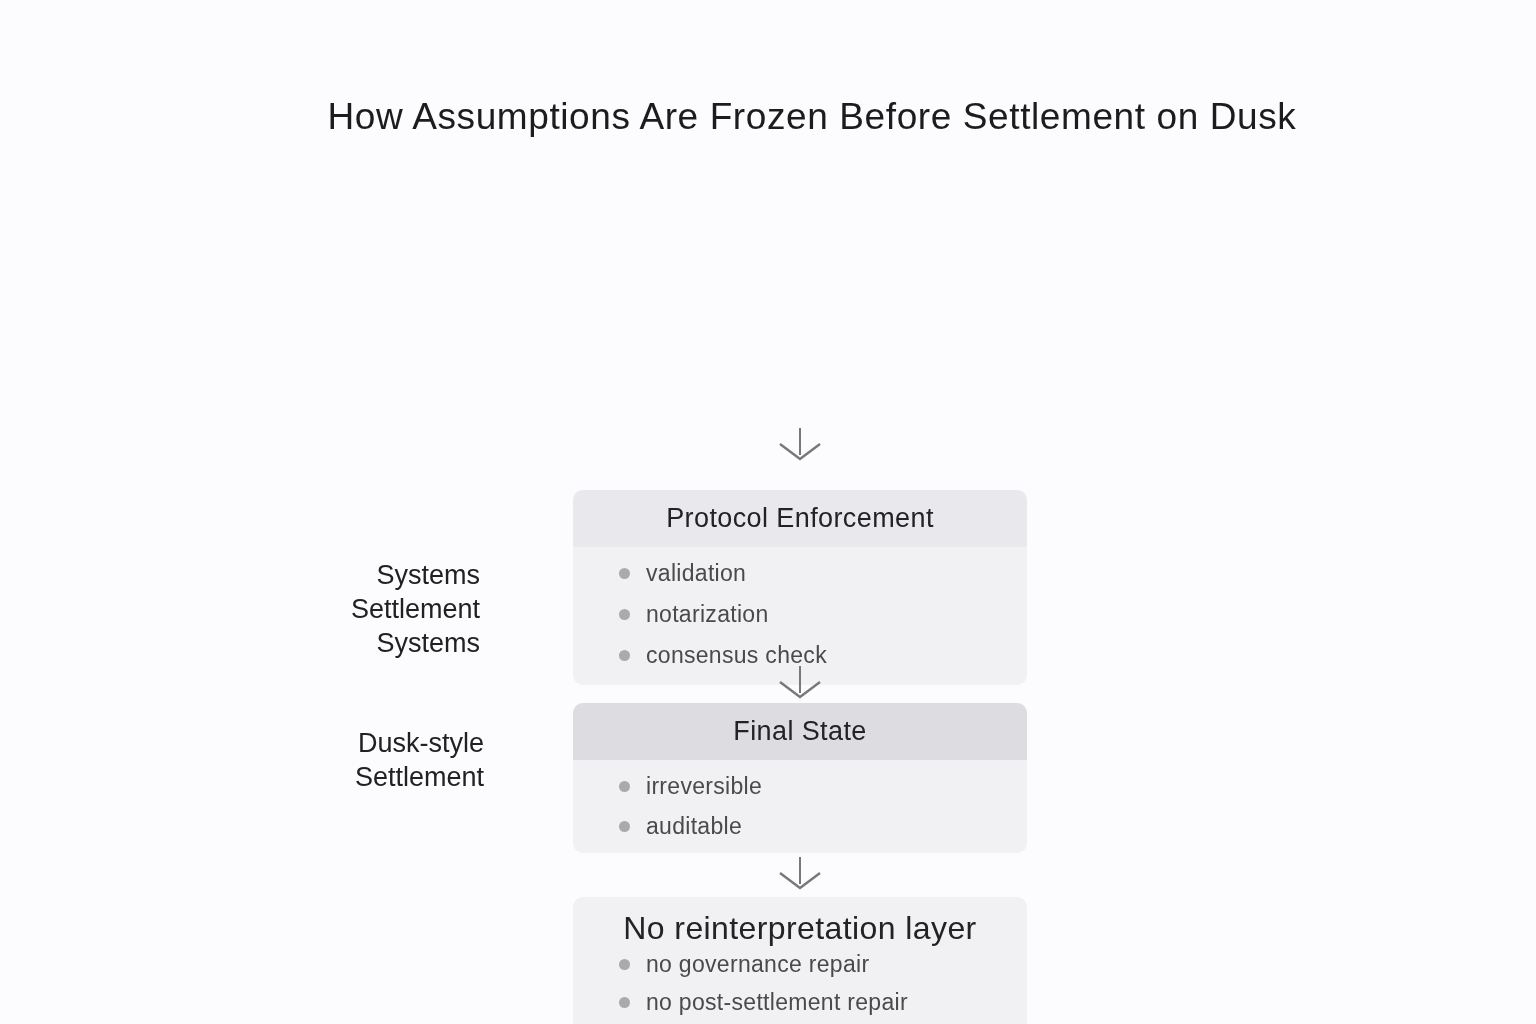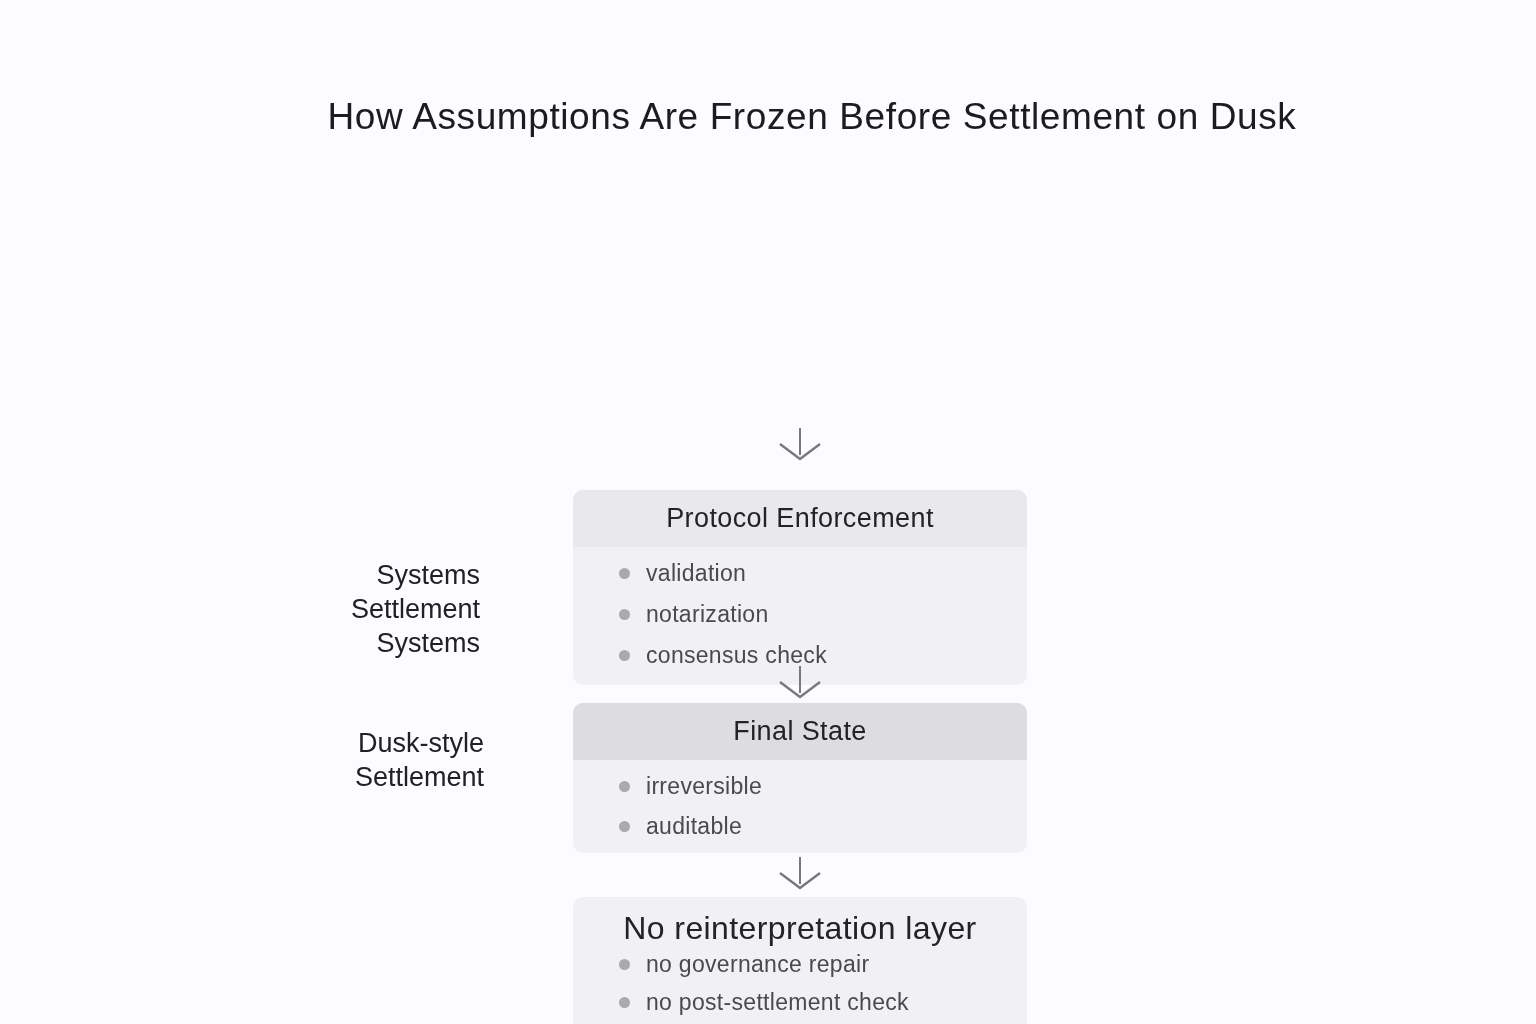--- a/index.html
+++ b/index.html
@@ -179,18 +179,18 @@
 
   <div class="node n4">
     <div class="node-title">No reinterpretation layer</div>
     <ul class="node-items" style="padding-top:0;">
       <li class="item">
         <span class="dot"></span>
         <span class="item-text">no governance repair</span>
       </li>
       <li class="item">
         <span class="dot"></span>
-        <span class="item-text">no post-settlement check</span>
+        <span class="item-text">no post-settlement repair</span>
       </li>
     </ul>
   </div>
 
 </div>
 
 </body></html>

